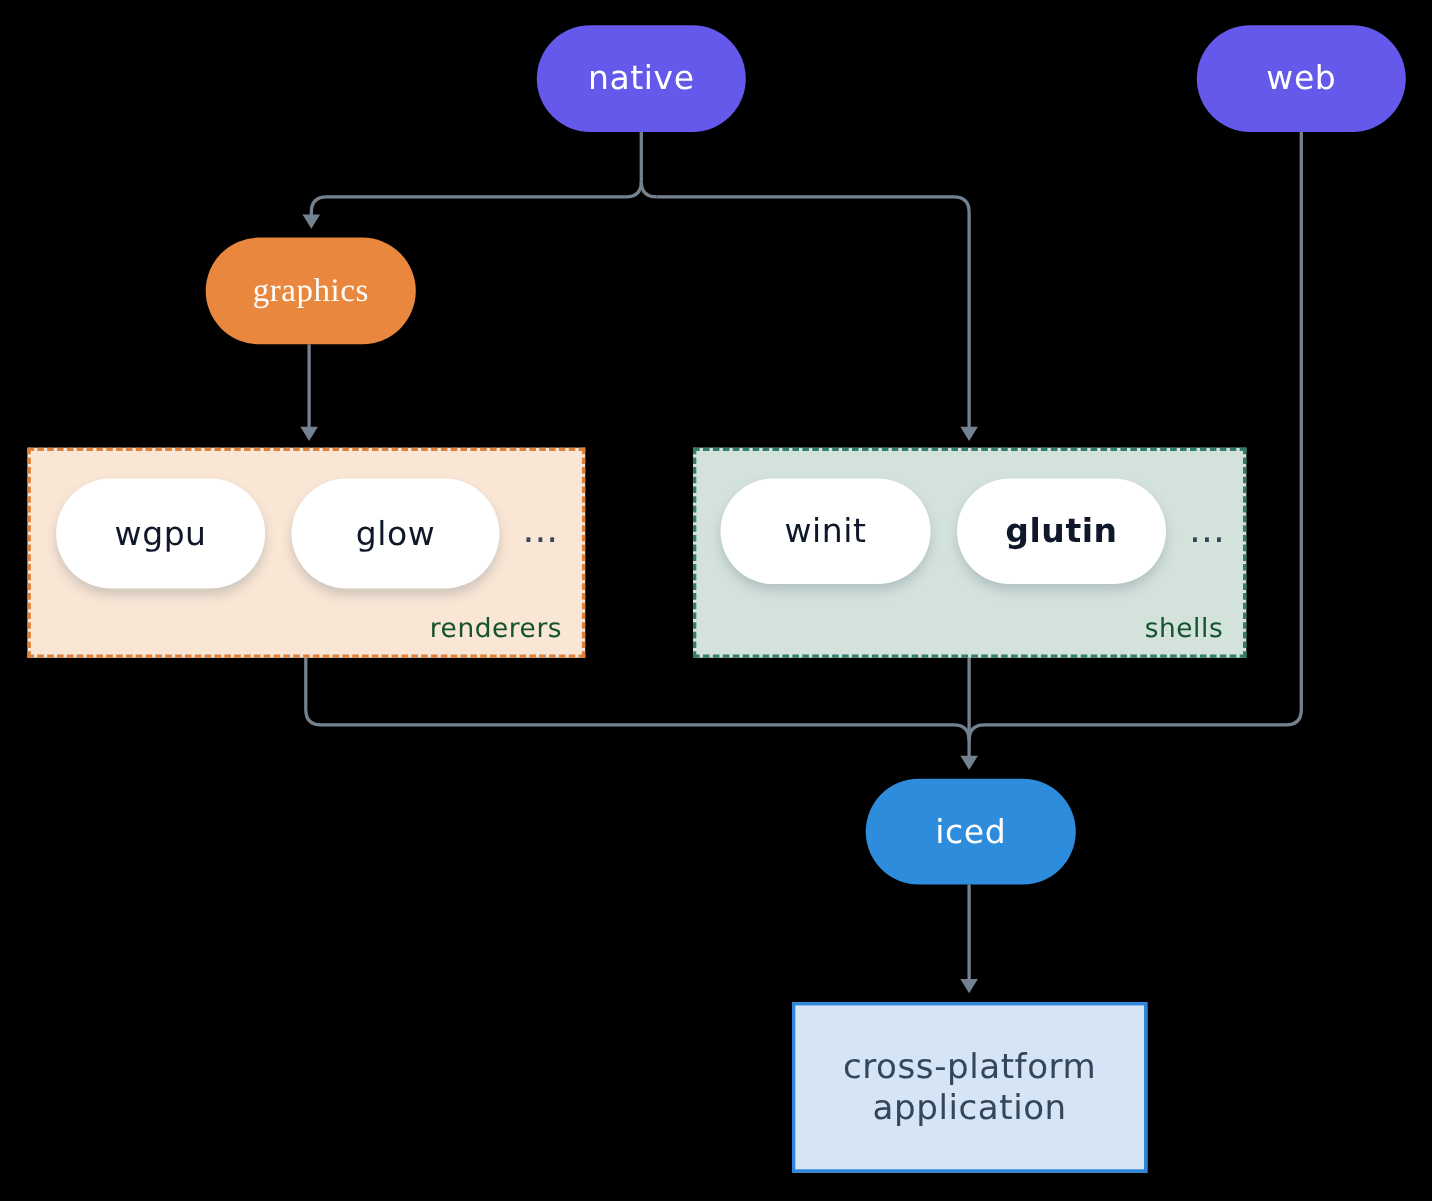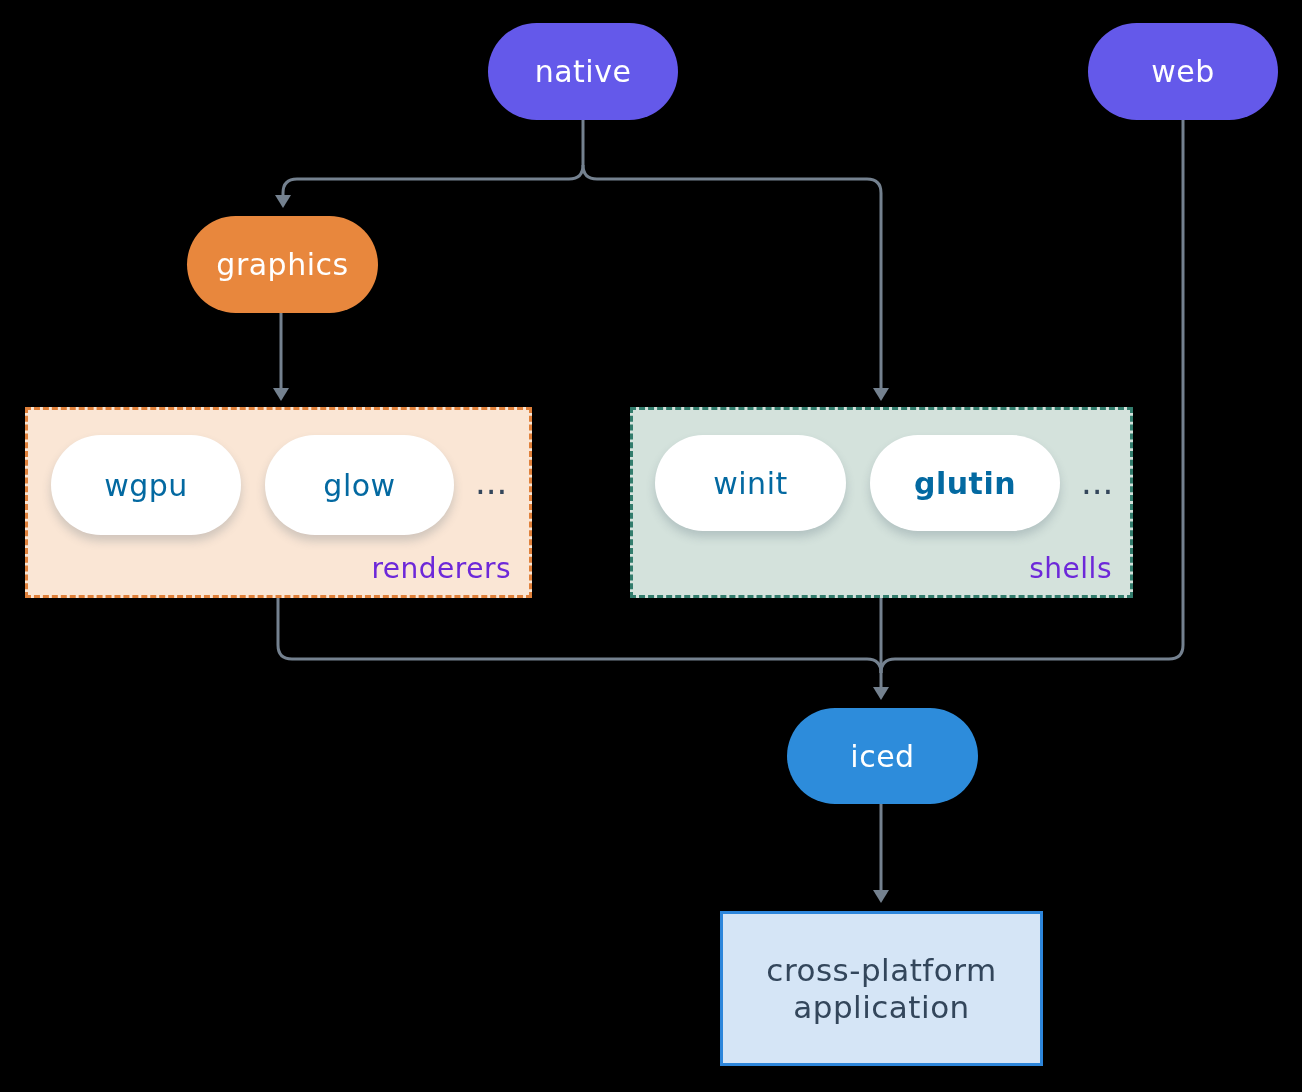--- a/index.html
+++ b/index.html
@@ -12,37 +12,37 @@
     padding-left:10px;
   }
   .pill{
     position:absolute;
     display:flex;align-items:center;justify-content:center;
     border-radius:60px;
     font-size:30px;letter-spacing:.5px;
     color:#ffffff;
   }
   .pill.purple{background:#6459EA;}
-  .pill.orange{background:#E8873D;}
+  .pill.orange{background:#E8873D;font-family:Liberation Serif, serif;}
   .pill.blue{background:#2D8CDB;}
   .pill.white{
-    background:#ffffff;color:#0369a1;
+    background:#ffffff;color:#0f172a;
     box-shadow:0 6px 10px rgba(60,80,100,0.22);
     align-items:center;
   }
   .groupbox{position:absolute;box-sizing:border-box;}
   .groupbox.renderers{
     background:#FAE6D5;border:3px dashed #E0813B;
   }
   .groupbox.shells{
     background:#D4E2DC;border:3px dashed #337D6D;
   }
   .group-label{
     position:absolute;right:18px;bottom:10px;
-    font-size:28px;color:#6d28d9;letter-spacing:.5px;
+    font-size:24px;color:#14532d;letter-spacing:.5px;
   }
   .ellipsis{
     position:absolute;top:52px;
     font-size:34px;color:#33465B;
   }
   .appbox{
     position:absolute;box-sizing:border-box;
     background:#D5E5F6;border:3px solid #2D86DB;
     display:flex;flex-direction:column;align-items:center;justify-content:center;
     gap:1px;

